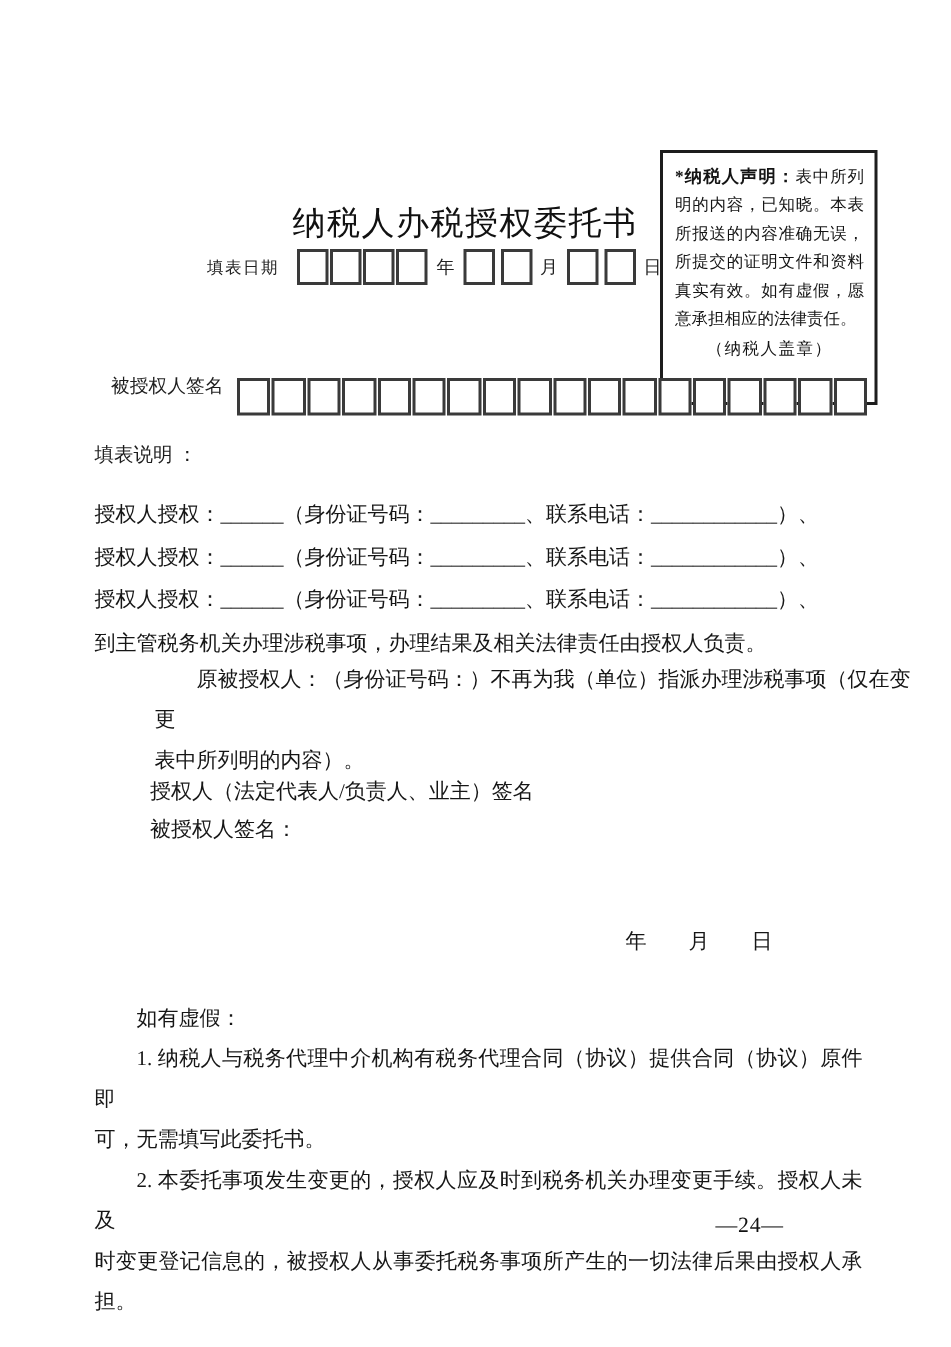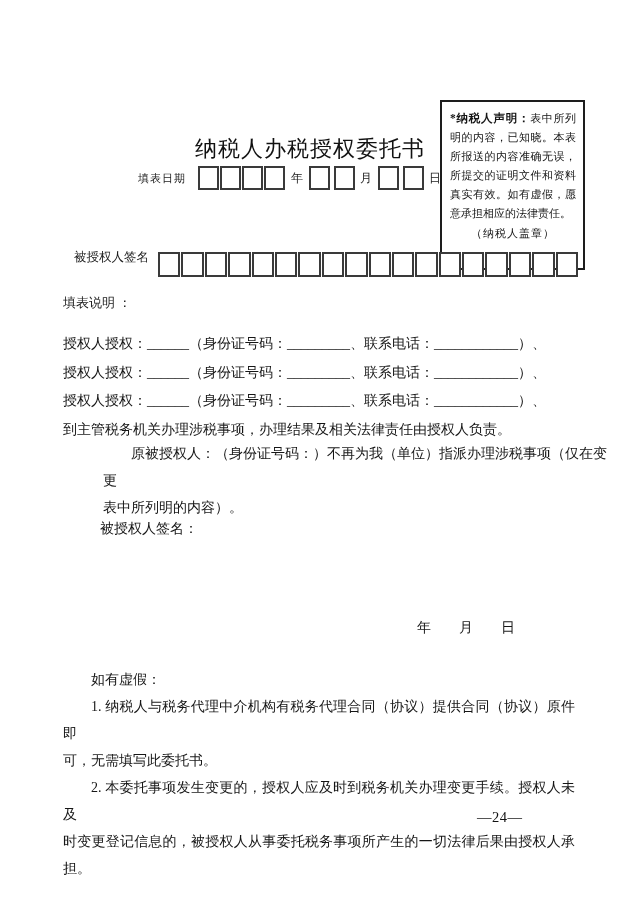--- a/index.html
+++ b/index.html
@@ -139,20 +139,21 @@
   <div>授权人授权：______（身份证号码：_________、联系电话：____________）、</div>
   <div>到主管税务机关办理涉税事项，办理结果及相关法律责任由授权人负责。</div>
 </div>
 
 <div class="abs revocation">
   <div class="indent">原被授权人：（身份证号码：）不再为我（单位）指派办理涉税事项（仅在变更</div>
   <div>表中所列明的内容）。</div>
 </div>
 
 <div class="abs signatures">
+  <div>授权人（法定代表人/负责人、业主）签名</div>
   <div>被授权人签名：</div>
 </div>
 
 <div class="abs sign-date">年　　月　　日</div>
 
 <div class="abs instructions">
   <div class="indent">如有虚假：</div>
   <div class="indent">1. 纳税人与税务代理中介机构有税务代理合同（协议）提供合同（协议）原件即</div>
   <div>可，无需填写此委托书。</div>
   <div class="indent">2. 本委托事项发生变更的，授权人应及时到税务机关办理变更手续。授权人未及</div>

